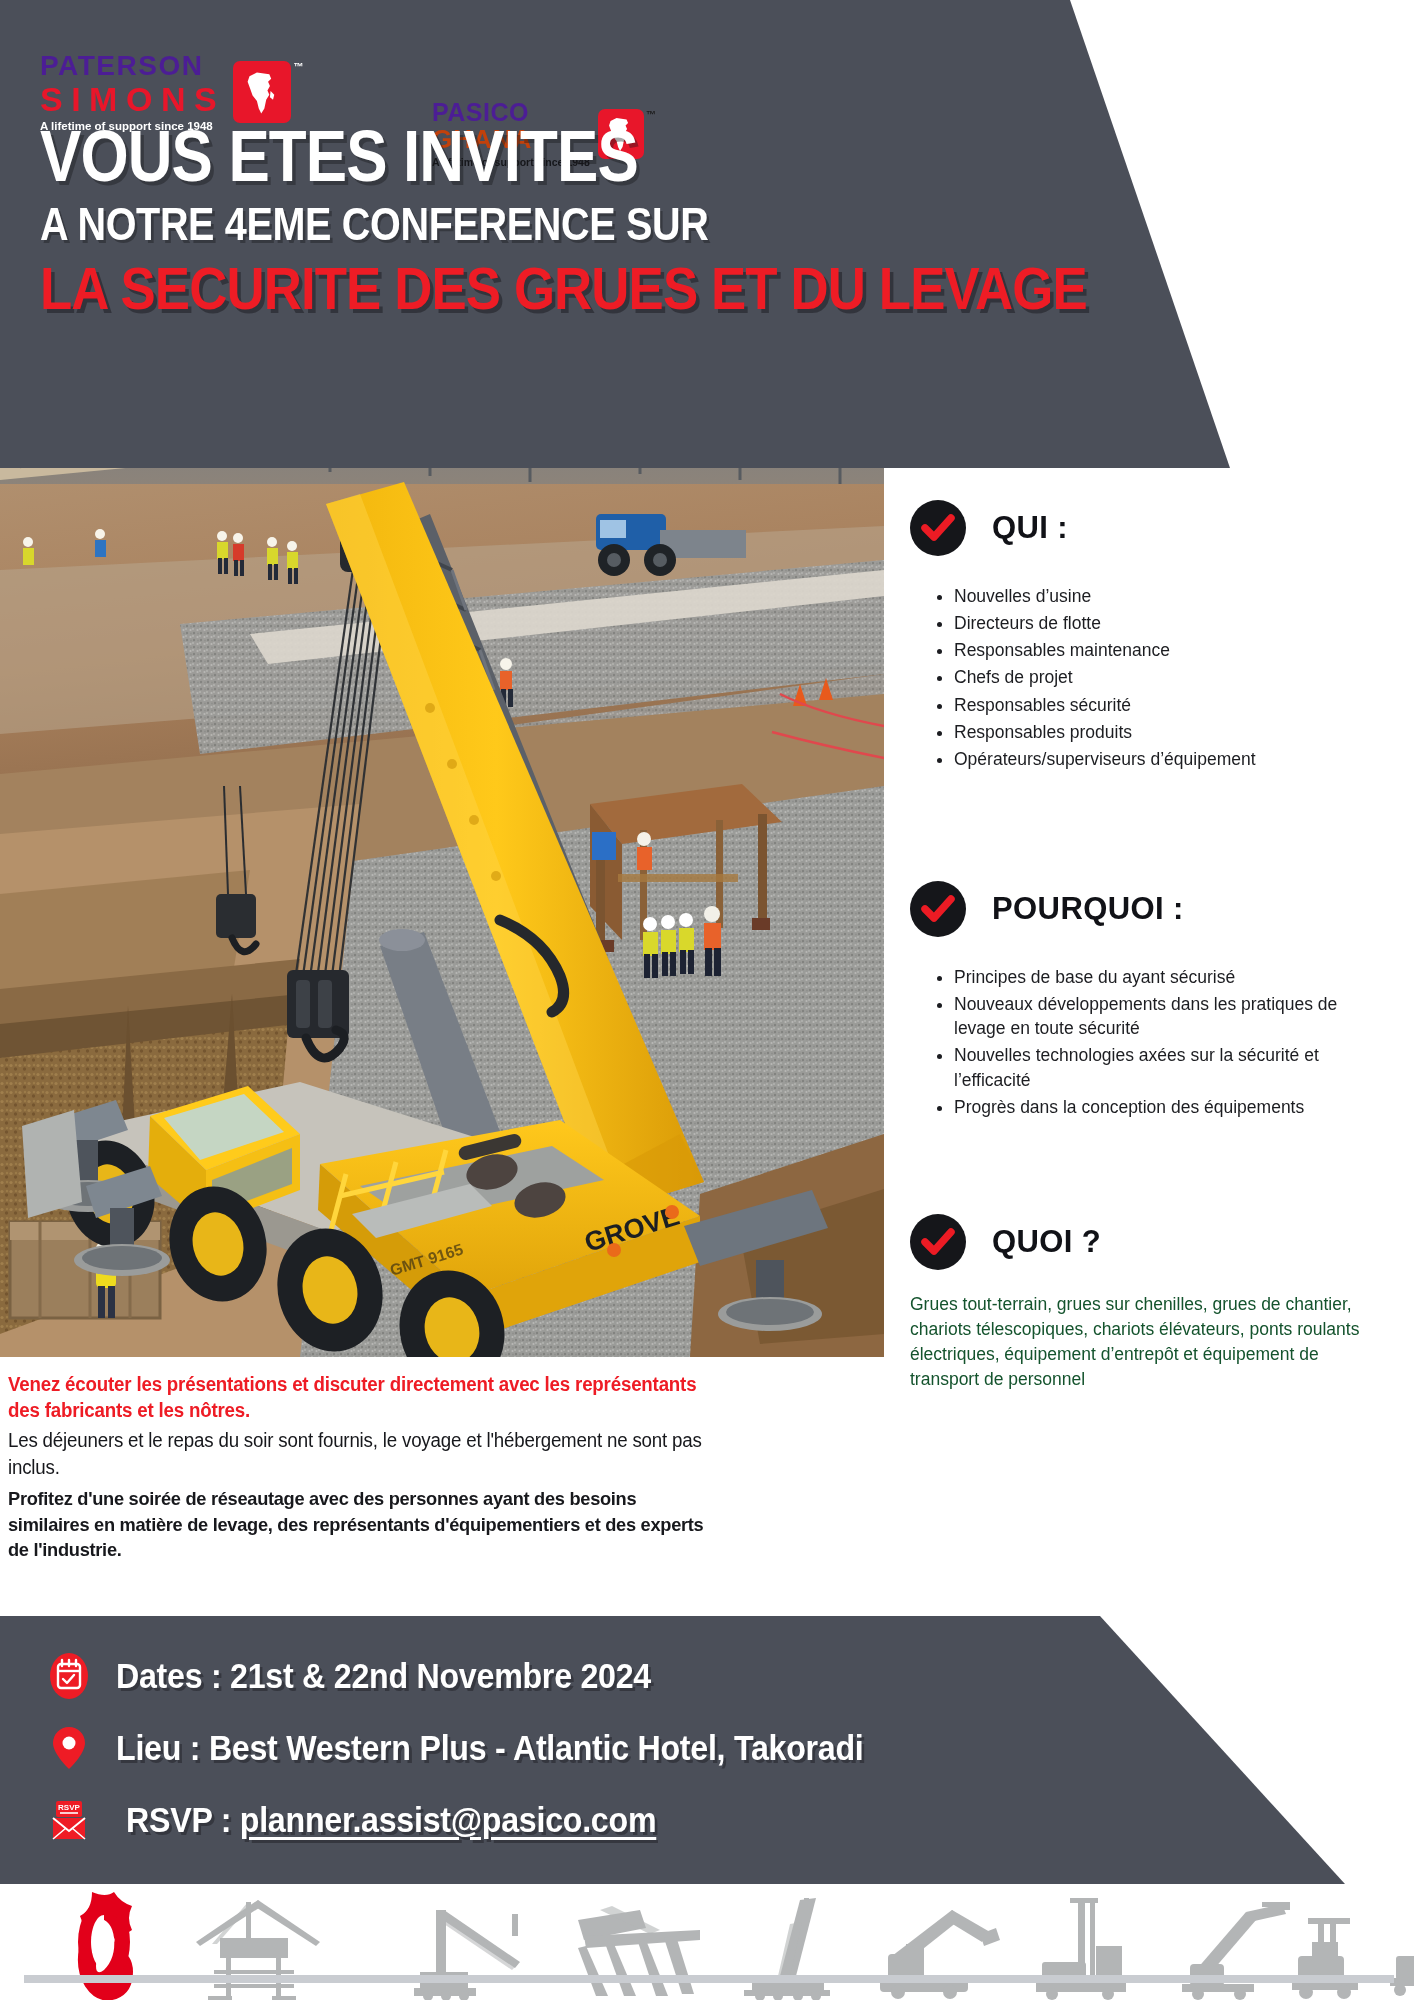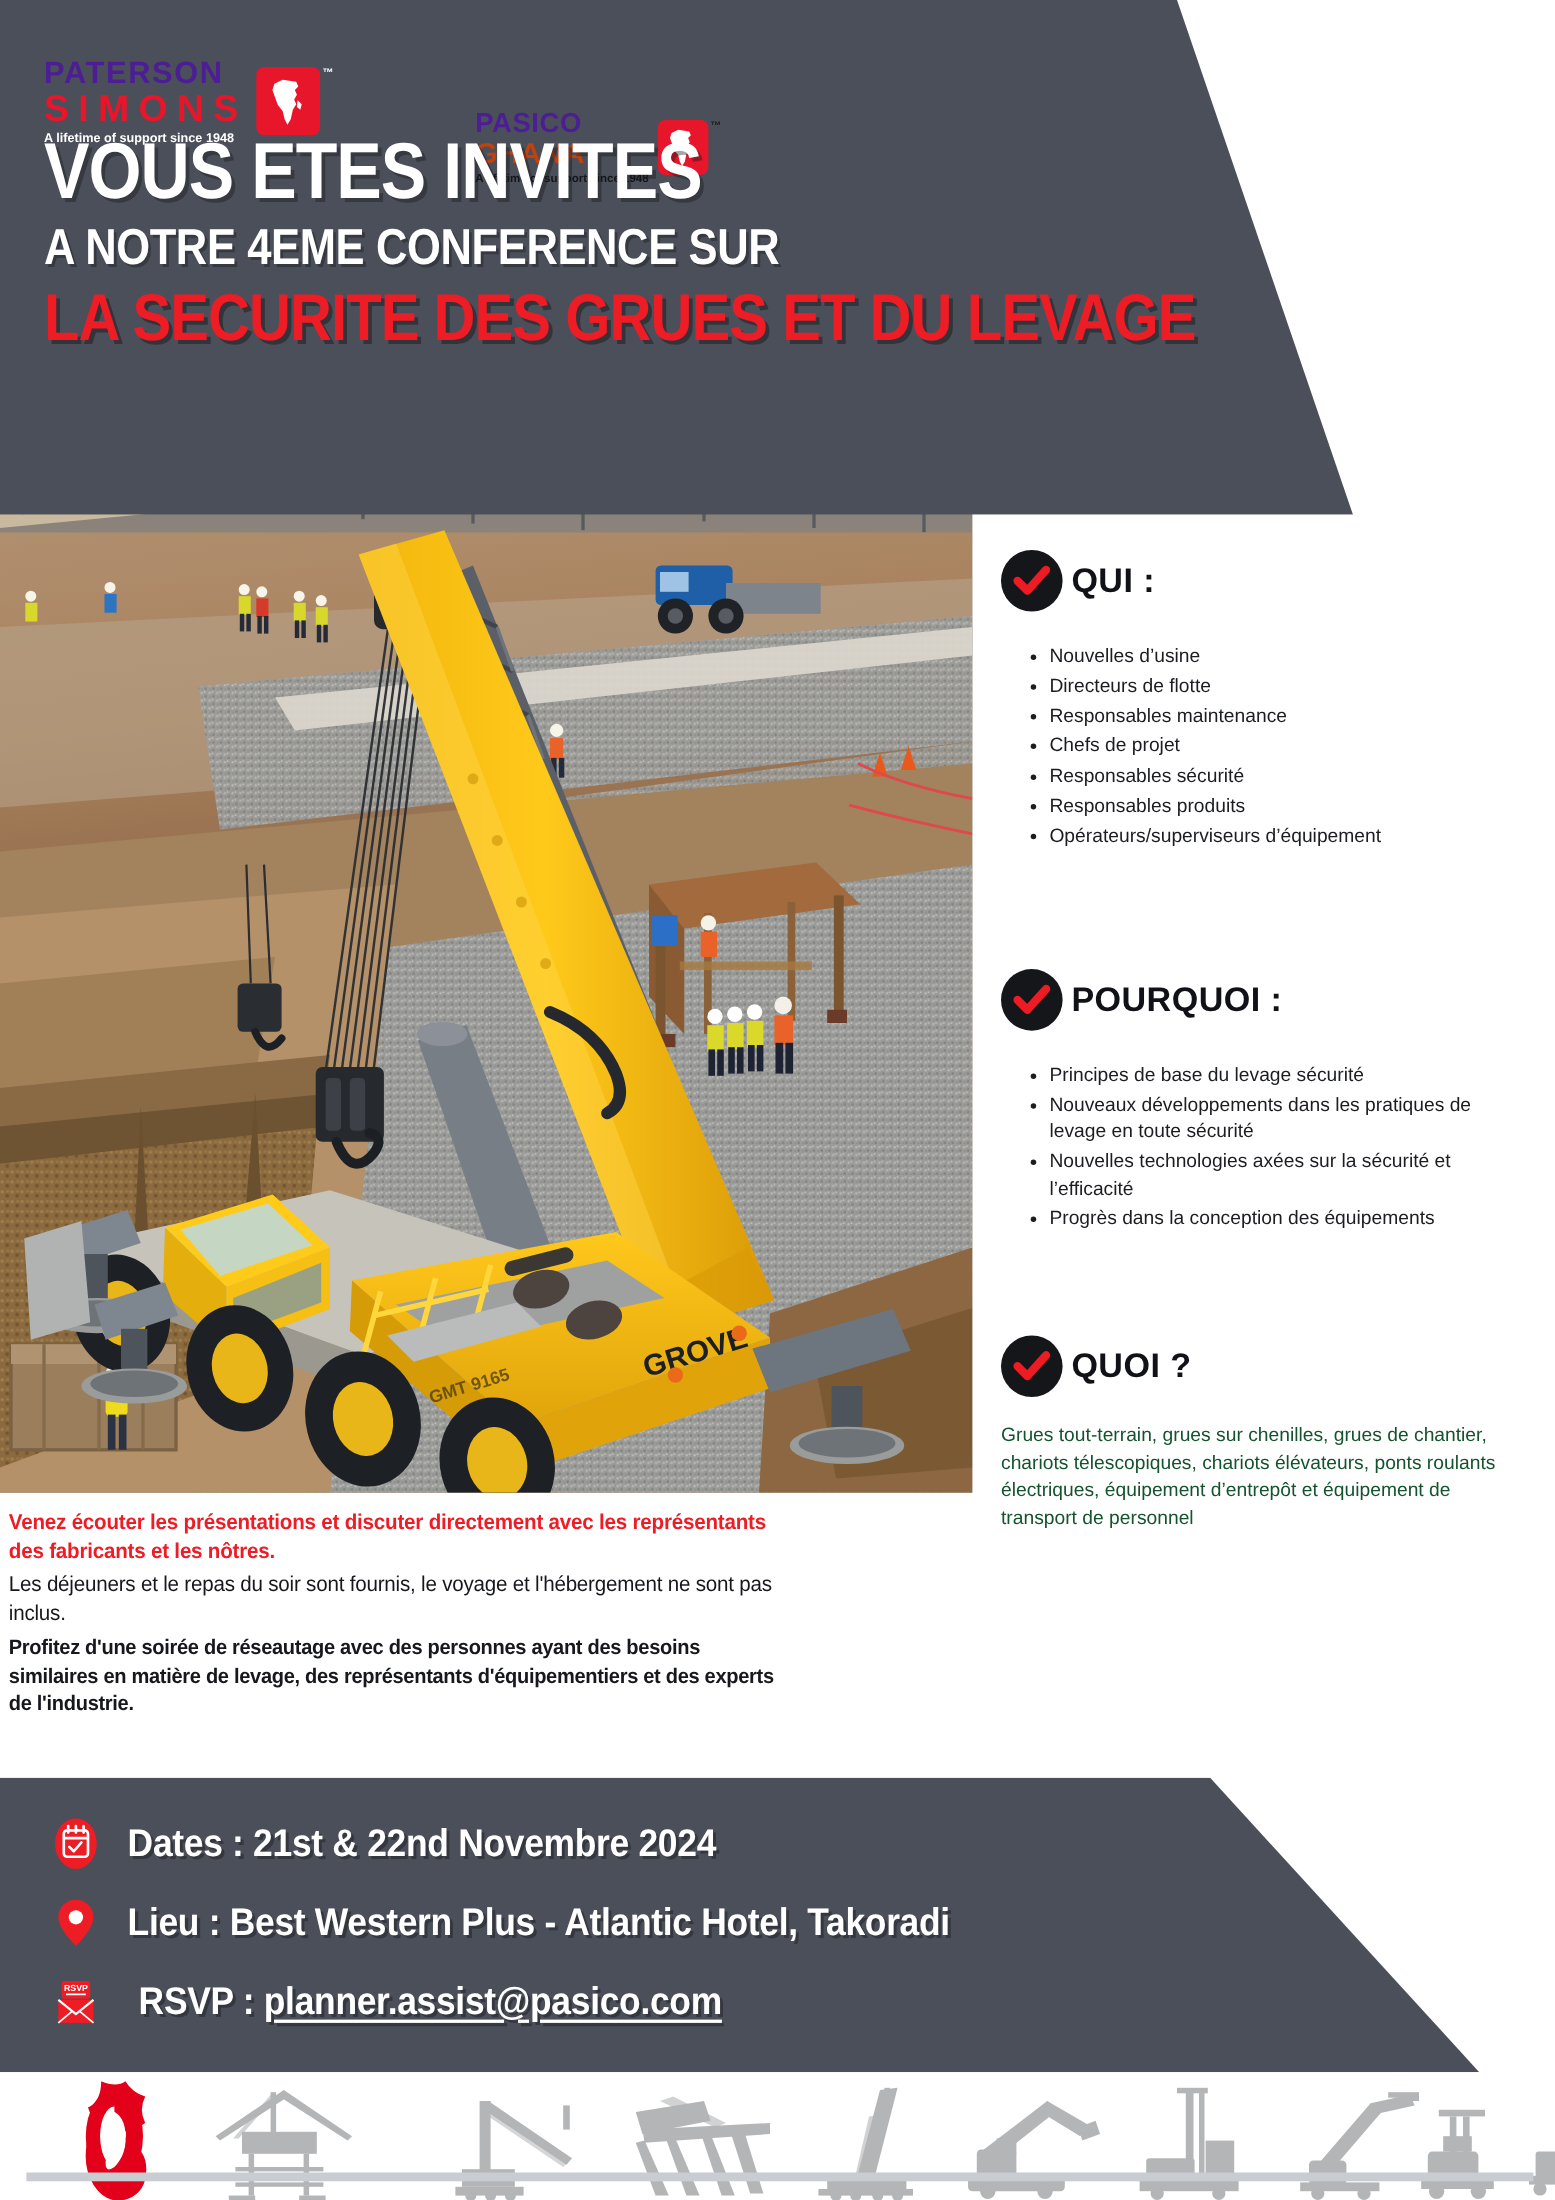--- a/index.html
+++ b/index.html
@@ -82,21 +82,21 @@
     background: #9b8f80;
   }
   .photo svg { display: block; width: 884px; height: 1023px; }
 
   
   .right-col {
     position: absolute; left: 910px; top: 500px;
     width: 470px; z-index: 5;
     color: #161616;
   }
-  .sec-head { display: flex; align-items: center; gap: 8px; }
+  .sec-head { display: flex; align-items: center; gap: 26px; }
   .check-badge {
     width: 56px; height: 56px; border-radius: 50%;
     background: #15161a; flex: 0 0 auto;
     display: flex; align-items: center; justify-content: center;
   }
   .check-badge svg { width: 34px; height: 34px; }
   .sec-title { font-size: 31px; font-weight: 900; color: #111217; letter-spacing: 0.4px; }
   .sec-list { margin: 28px 0 0 0; padding-left: 44px; }
   .sec-list li {
     font-size: 17.5px; line-height: 1.38; color: #1c1d21;
@@ -580,21 +580,21 @@
     <div class="sec-block sec-block-2">
       <div class="sec-head">
         <div class="check-badge">
           <svg viewBox="0 0 34 34" aria-hidden="true">
             <path d="M4 17 L13 26 L30 7" stroke="#ec1b24" stroke-width="7.5" fill="none" stroke-linecap="round" stroke-linejoin="round"></path>
           </svg>
         </div>
         <div class="sec-title">POURQUOI :</div>
       </div>
       <ul class="sec-list">
-        <li>Principes de base du levage sécurité</li>
+        <li>Principes de base du ayant sécurisé</li>
         <li>Nouveaux développements dans les pratiques de levage en toute sécurité</li>
         <li>Nouvelles technologies axées sur la sécurité et l’efficacité</li>
         <li>Progrès dans la conception des équipements</li>
       </ul>
     </div>
 
     <div class="sec-block sec-block-3">
       <div class="sec-head">
         <div class="check-badge">
           <svg viewBox="0 0 34 34" aria-hidden="true">

